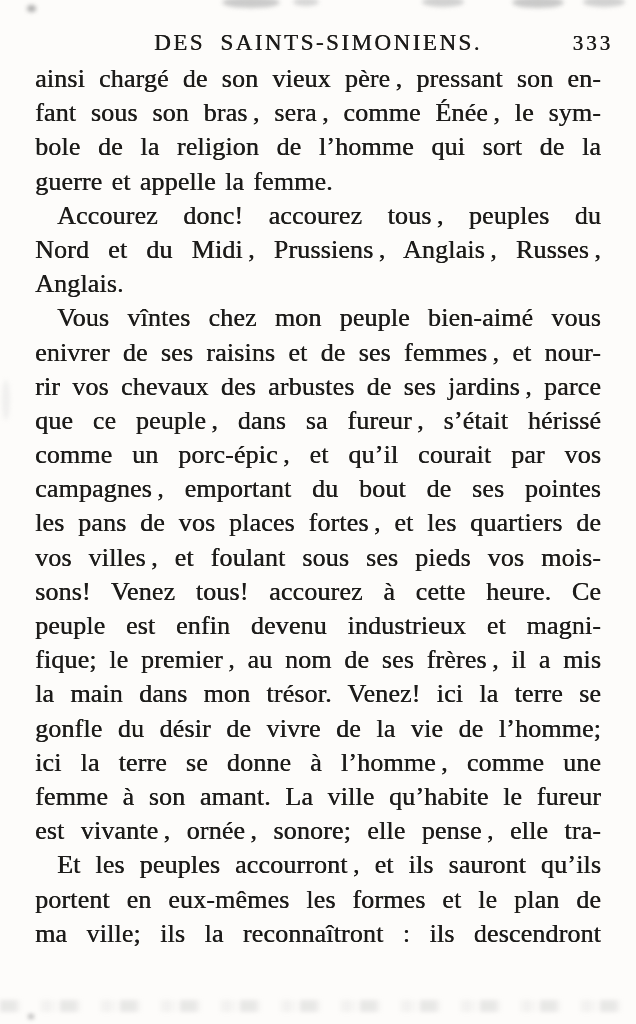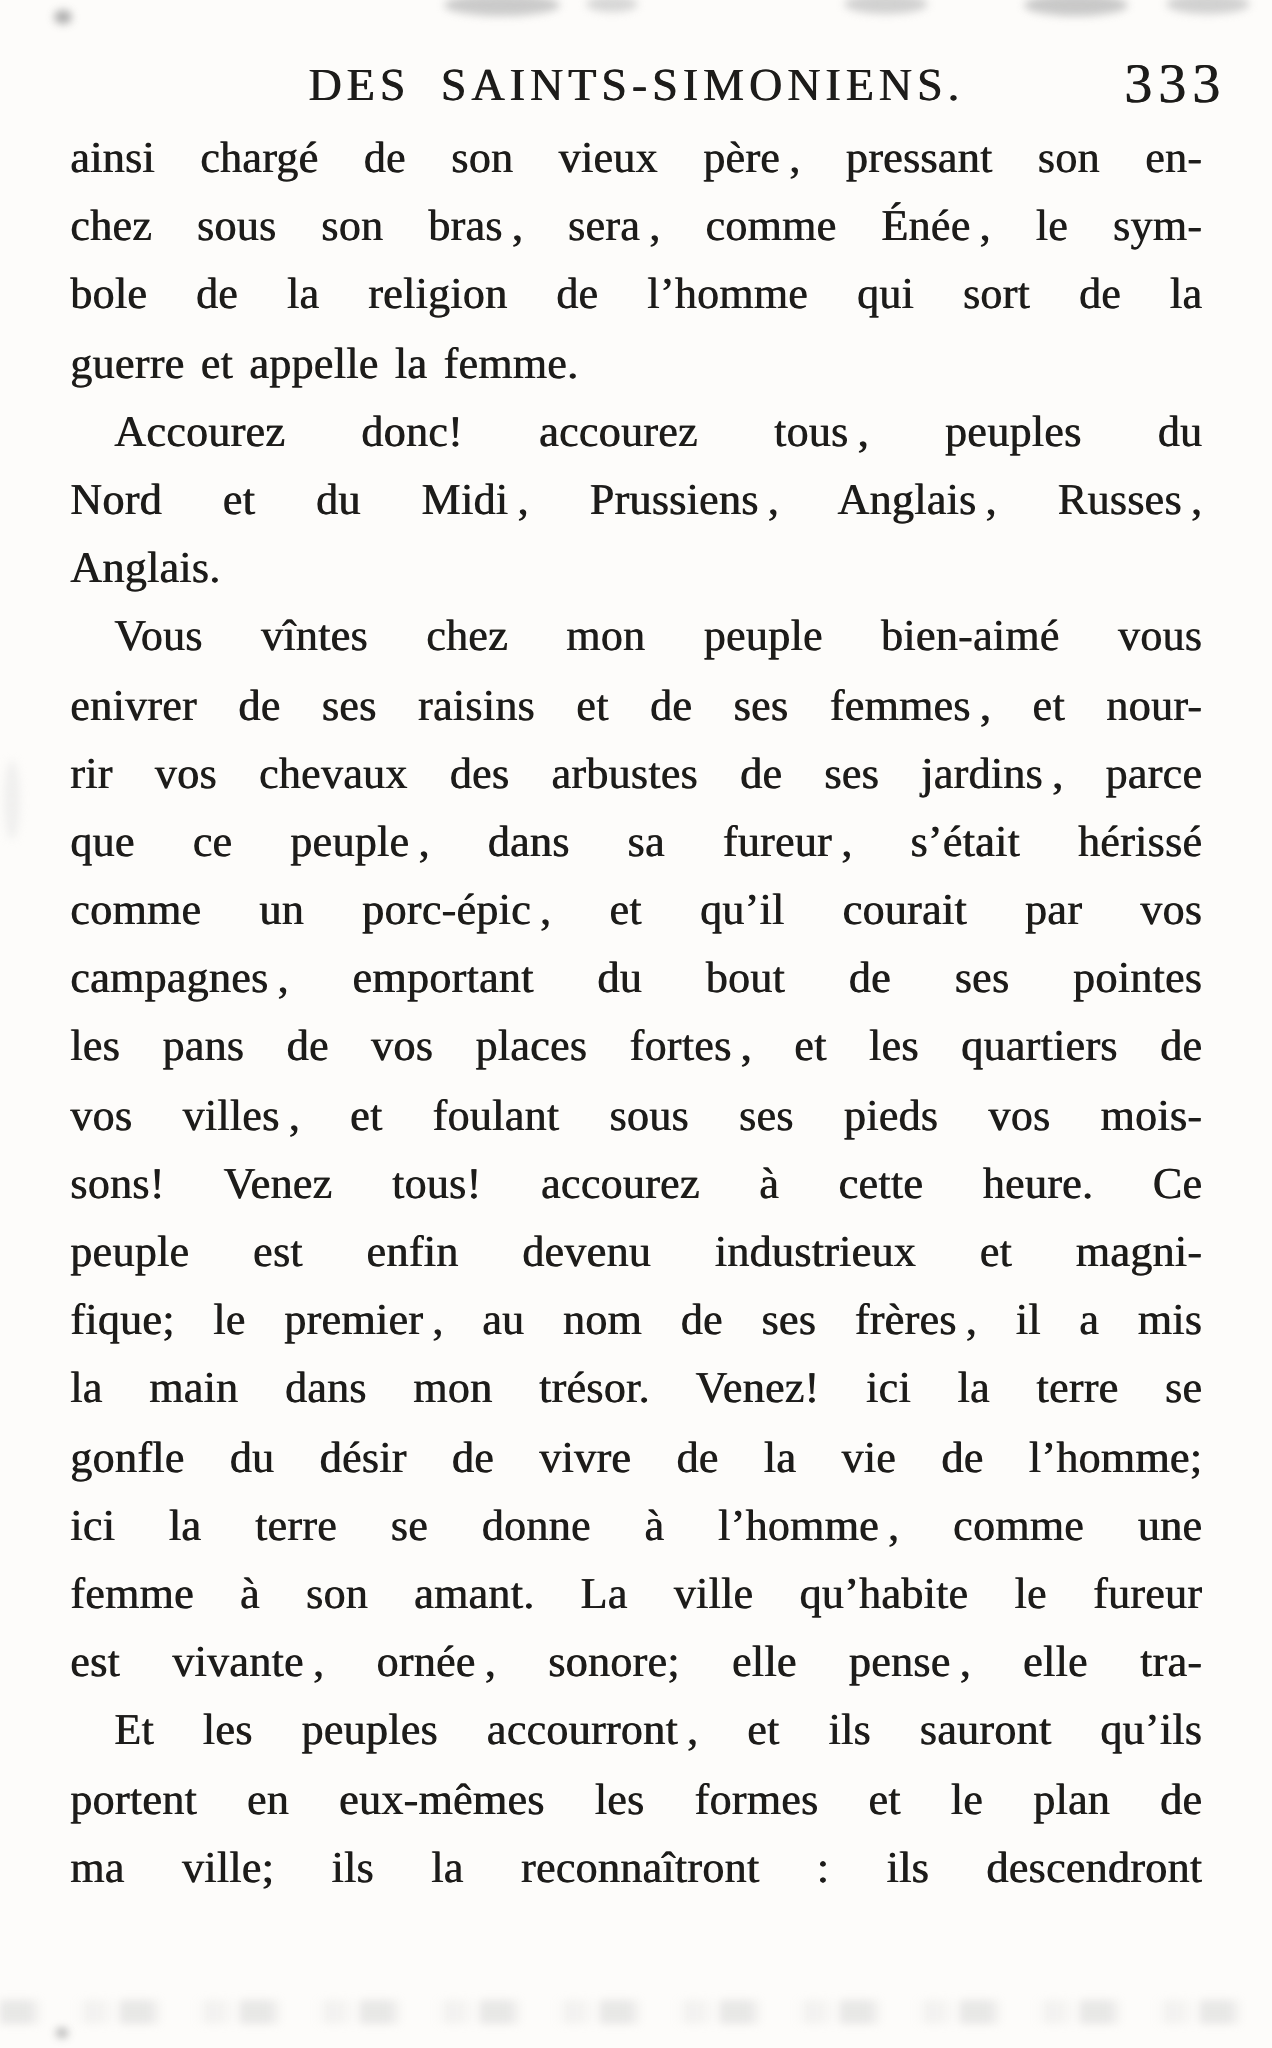--- a/index.html
+++ b/index.html
@@ -24,32 +24,32 @@
     text-align: center;
     font-size: 23px;
     letter-spacing: 2.5px;
     word-spacing: 7px;
     line-height: 26px;
     text-shadow: 0.4px 0 0 currentColor;
   }
   .page-num {
     position: absolute;
     top: 0; right: -12px;
-    font-size: 28px;
+    font-size: 21px;
     letter-spacing: 3px;
     line-height: 26px;
     text-shadow: 0.4px 0 0 currentColor;
   }
   
   .text-body {
     position: absolute;
     top: 62px; left: 35px; width: 566px;
   }
   .line {
-    font-size: 22px;
+    font-size: 26px;
     line-height: 34.2px;
     height: 34.2px;
     overflow: hidden;
     text-align: justify;
     text-align-last: justify;
     word-spacing: 2.5px;
     letter-spacing: 0.15px;
     text-shadow: 0.4px 0 0 currentColor;
   }
   .line.last { text-align-last: left; }
@@ -91,21 +91,21 @@
   <div class="smudge s1"></div>
   <div class="smudge s8"></div>
 
   <div class="running-head">
     <div class="title">DES SAINTS-SIMONIENS.</div>
     <div class="page-num">333</div>
   </div>
 
   <div class="text-body">
       <div class="line">ainsi chargé de son vieux père , pressant son en-</div>
-      <div class="line">chez sous son bras , sera , comme Énée , le sym-</div>
+      <div class="line">fant sous son bras , sera , comme Énée , le sym-</div>
       <div class="line">bole de la religion de l’homme qui sort de la</div>
       <div class="line last">guerre et appelle la femme.</div>
       <div class="line indent">Accourez donc! accourez tous , peuples du</div>
       <div class="line">Nord et du Midi , Prussiens , Anglais , Russes ,</div>
       <div class="line last">Anglais.</div>
       <div class="line indent">Vous vîntes chez mon peuple bien-aimé vous</div>
       <div class="line">enivrer de ses raisins et de ses femmes , et nour-</div>
       <div class="line">rir vos chevaux des arbustes de ses jardins , parce</div>
       <div class="line">que ce peuple , dans sa fureur , s’était hérissé</div>
       <div class="line">comme un porc-épic , et qu’il courait par vos</div>

